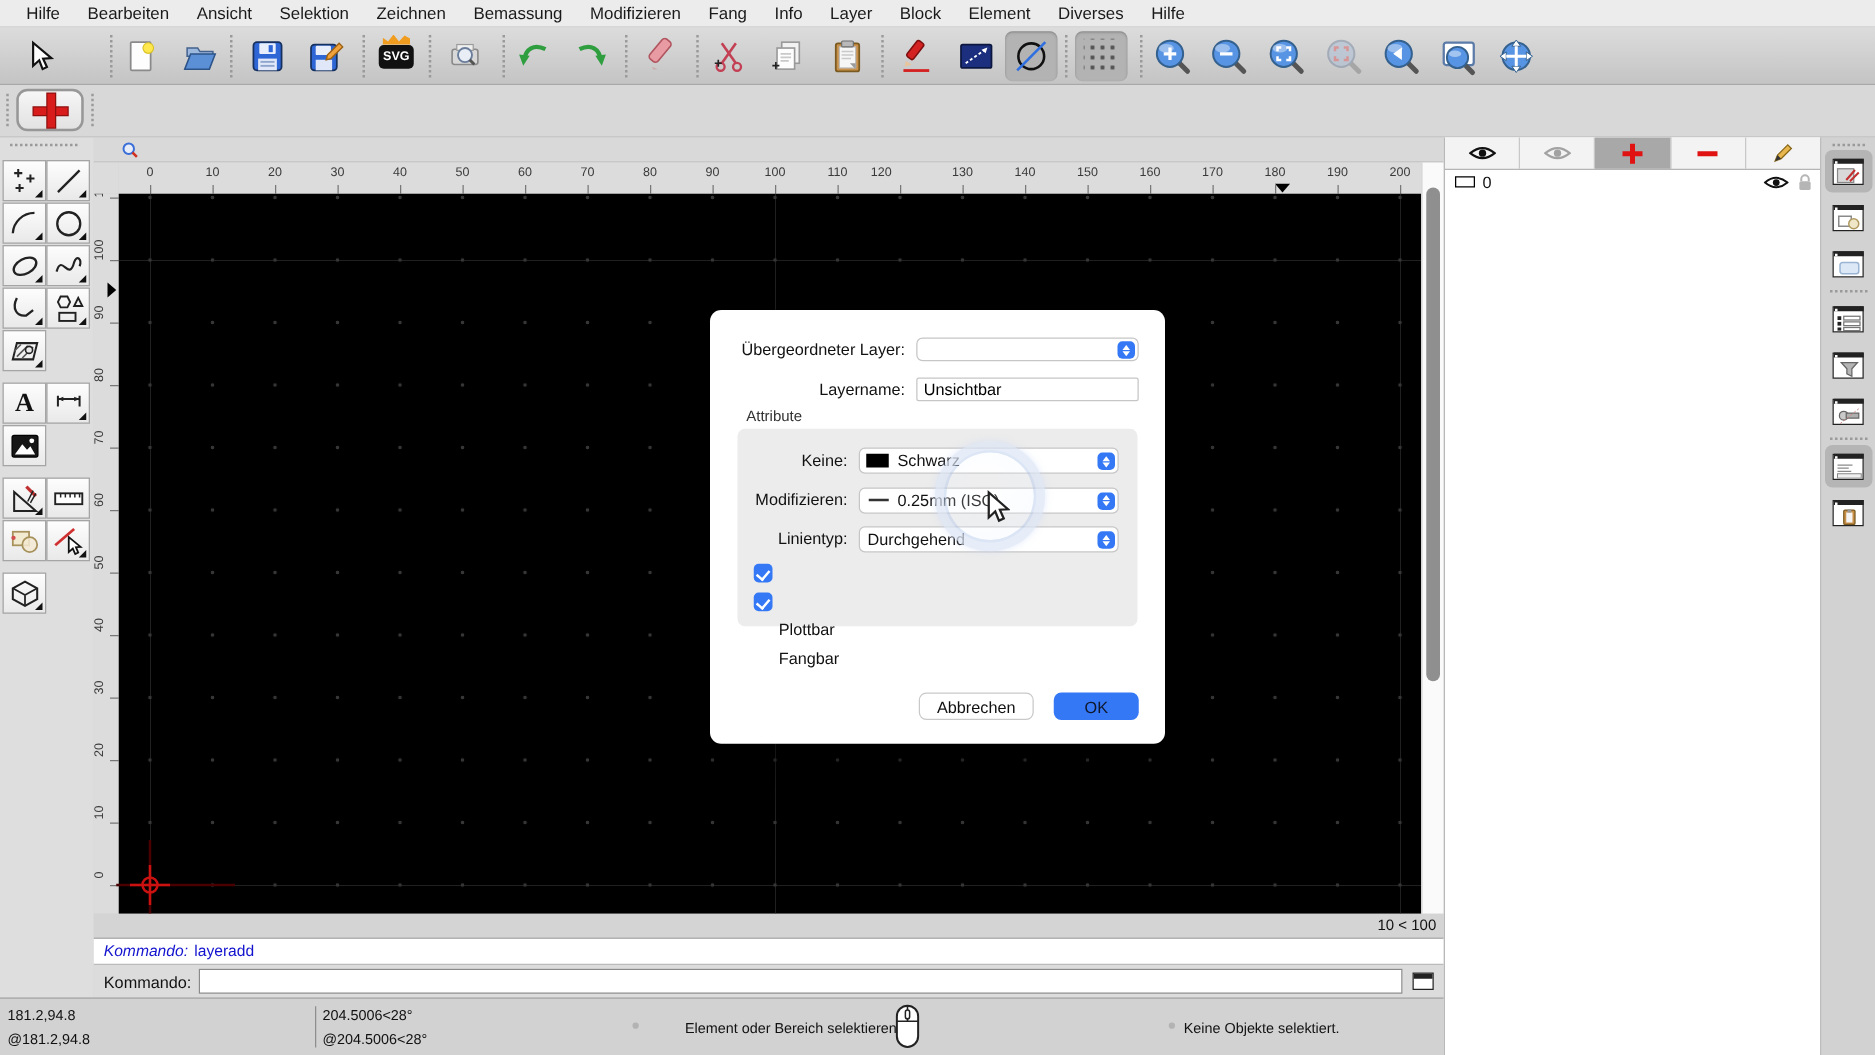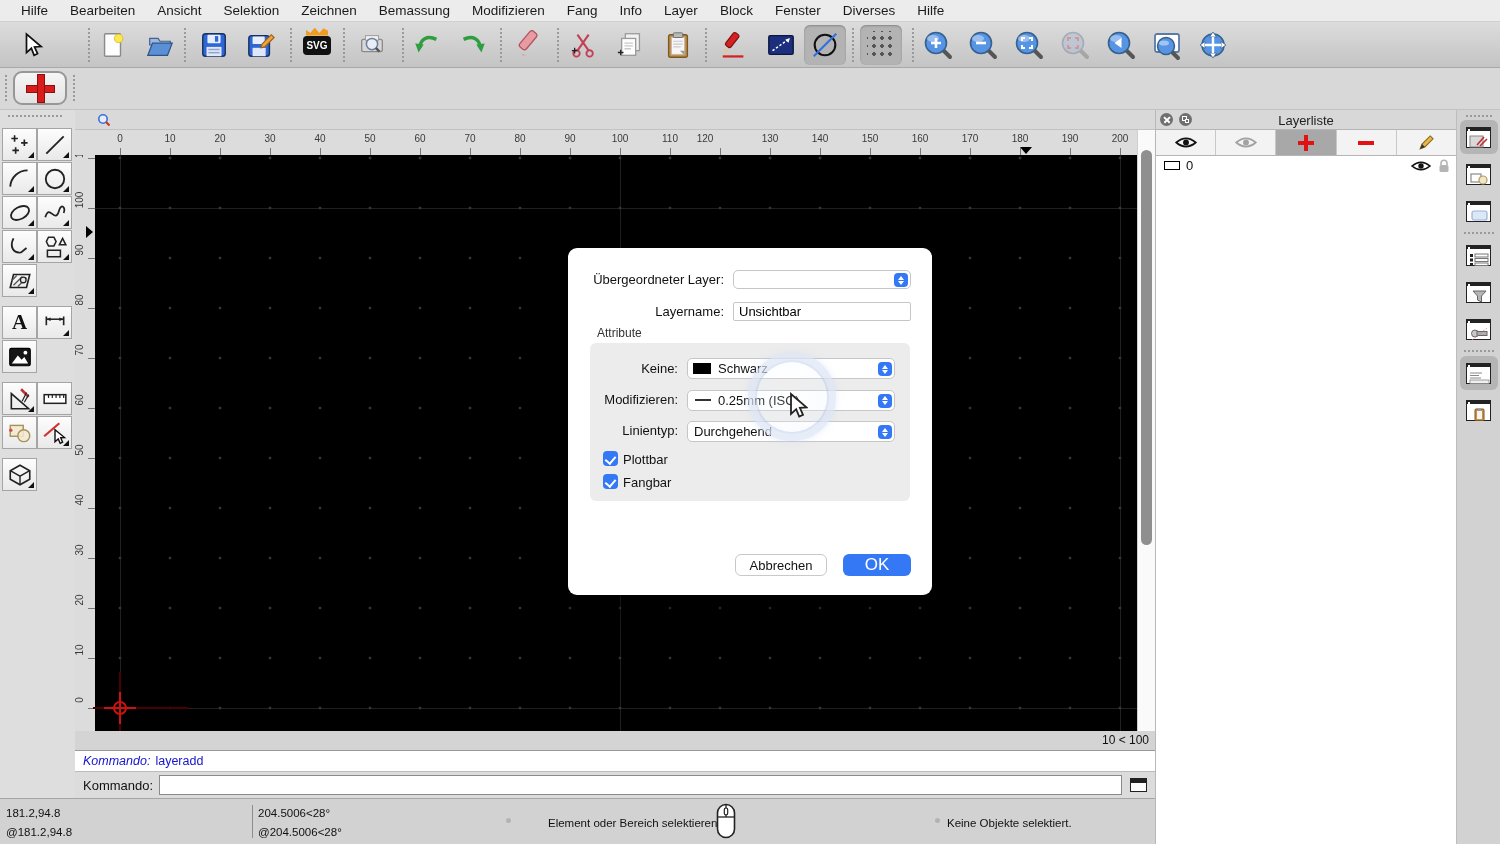--- a/index.html
+++ b/index.html
@@ -137,26 +137,26 @@
   #groupbox { position:absolute; left:22px; top:95px; width:320px; height:158px; background:#ececec; border-radius:6px; }
   .glabel { position:absolute; text-align:right; width:88px; left:0; }
   .gfield { position:absolute; left:97px; width:208px; height:21px; background:#fff; border:1px solid #c6c6c6;
             border-radius:5px; display:flex; align-items:center; }
   .gfield .stepper { top:3px; }
   .cswatch { width:18px; height:11px; background:#000; margin:0 7px 0 5px; }
   .lwline { width:16px; height:2px; background:#333; margin:0 7px 0 7px; }
   .cbx { position:absolute; width:15px; height:15px; background:#3478f6; border-radius:4px; }
   .cbx::after { content:""; position:absolute; left:4px; top:2.5px; width:5px; height:8px; border:solid #fff;
                 border-width:0 2px 2px 0; transform:rotate(40deg); }
-  .cblabel { position:absolute; }
+  .cblabel { position:absolute;margin-top:44px; }
   #btn-cancel { position:absolute; left:167px; top:306px; width:92px; height:22px; background:#fff;
                 border:1px solid #c9c9c9; border-radius:6px; font-size:13px; color:#111;
                 display:flex; align-items:center; justify-content:center; }
   #btn-ok { position:absolute; left:275px; top:306px; width:68px; height:22px; background:#3478f6; border:none;
-            border-radius:6px; font-size:17px; color:#ffffff; display:flex; align-items:center; justify-content:center; }
+            border-radius:6px; font-size:13px; color:#0f172a; display:flex; align-items:center; justify-content:center; }
   #dinput { position:absolute; height:19px; border:1px solid #c6c6c6; border-radius:2px; font-size:13px;
             padding:0 5px; outline:none; font-family:inherit; }
 
   
   #loupe { left:748px; top:353px; width:88px; height:88px; border-radius:50%; pointer-events:none;
            background:radial-gradient(circle at 45% 40%, rgba(255,255,255,.10), rgba(235,242,255,.38));
            box-shadow:inset 0 0 0 7px rgba(255,255,255,.30), inset 0 0 0 9px rgba(160,185,225,.35),
                       inset 0 0 14px rgba(255,255,255,.5), 0 0 6px rgba(200,215,245,.5); }
   #cursor { left:786px; top:392px; pointer-events:none; }
 </style>
@@ -168,21 +168,21 @@
     <span>Bearbeiten</span>
     <span>Ansicht</span>
     <span>Selektion</span>
     <span>Zeichnen</span>
     <span>Bemassung</span>
     <span>Modifizieren</span>
     <span>Fang</span>
     <span>Info</span>
     <span>Layer</span>
     <span>Block</span>
-    <span>Fenster</span>
+    <span>Element</span>
     <span>Diverses</span>
     <span>Hilfe</span>
   </div>
 
 <div id="toolbar" class="abs">
   <div class="tbtn" style="left:12px">
     <svg width="26" height="26" viewBox="0 0 24 24">
         <path d="M6 2 L6 19 L10.5 15 L13 21.5 L16.2 20 L13.4 13.8 L19.5 13.4 Z" fill="#fff" stroke="#111" stroke-width="1.6"></path>
       </svg>
   </div>
@@ -597,31 +597,20 @@
       <line x1="10" y1="1.5" x2="10" y2="14" stroke="#222" stroke-width="1.3"></line>
       <line x1="1.5" y1="14" x2="18.5" y2="14" stroke="#222" stroke-width="1.3"></line>
       <rect x="8.3" y="5" width="3.4" height="7" rx="1.7" fill="#fff" stroke="#222" stroke-width="1.2"></rect>
     </svg>
   <div class="sdot" style="left:935px"></div>
   <div class="abs" style="left:947px;top:18px">Keine Objekte selektiert.</div>
   <div class="sdot" style="left:1268px"></div>
 </div>
 
 <div id="layerpanel" class="abs">
-  <div id="lp-title">
-    <div class="circbtn" style="left:4px">
-        <div class="x1"></div>
-        <div class="x2"></div>
-      </div>
-    <div class="circbtn" style="left:23px">
-        <div class="sq"></div>
-        <div class="sq2"></div>
-      </div>
-    <div class="t">Layerliste</div>
-  </div>
   <div id="lp-btns">
     <div class="lpb">
       <svg width="22" height="13" viewBox="0 0 20 12">
           <path d="M1 6 Q10 -1.5 19 6 Q10 13.5 1 6 Z" fill="none" stroke="#111" stroke-width="1.6"></path>
           <circle cx="10" cy="6" r="2.7" fill="#111"></circle>
         </svg>
     </div>
     <div class="lpb">
       <svg width="22" height="13" viewBox="0 0 20 12">
           <path d="M1 6 Q10 -1.5 19 6 Q10 13.5 1 6 Z" fill="none" stroke="#a2a2a2" stroke-width="1.6"></path>

